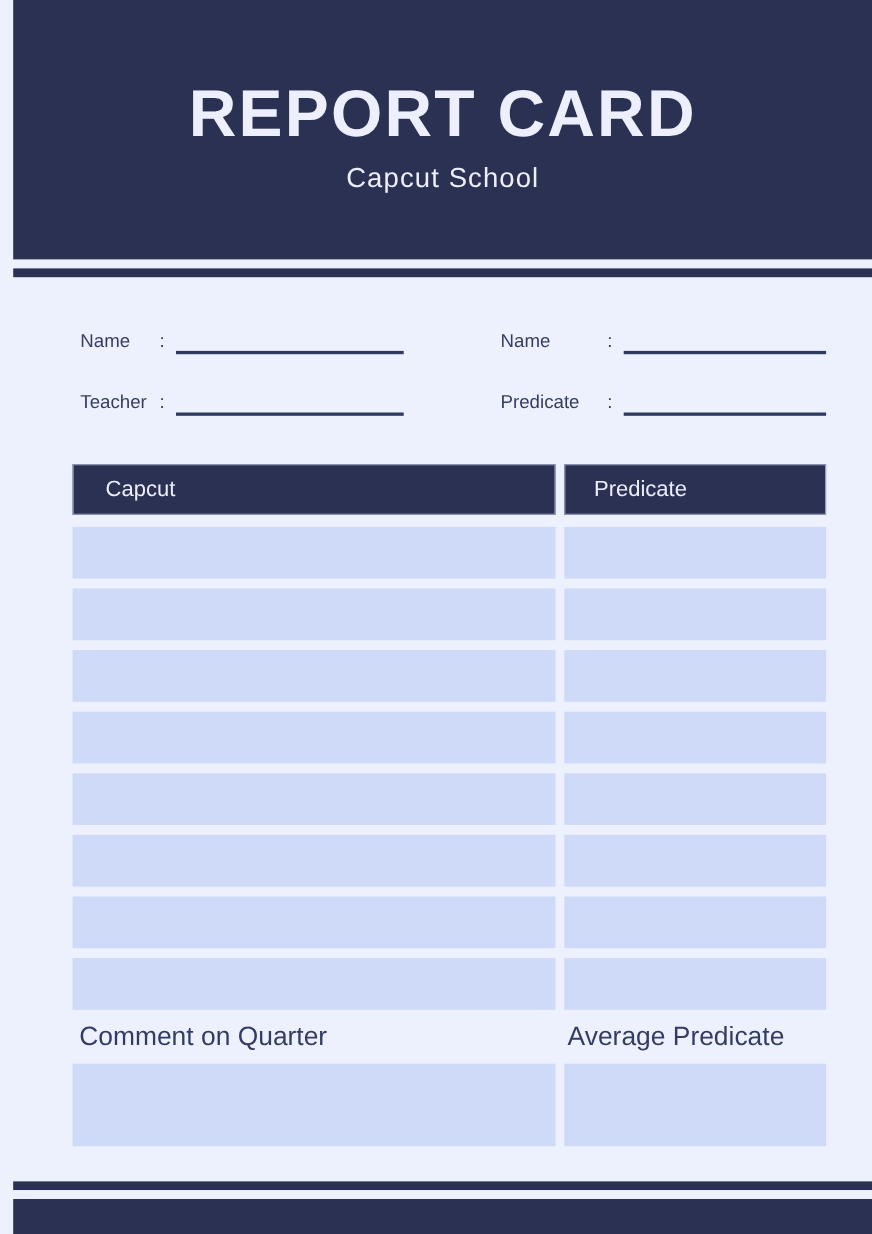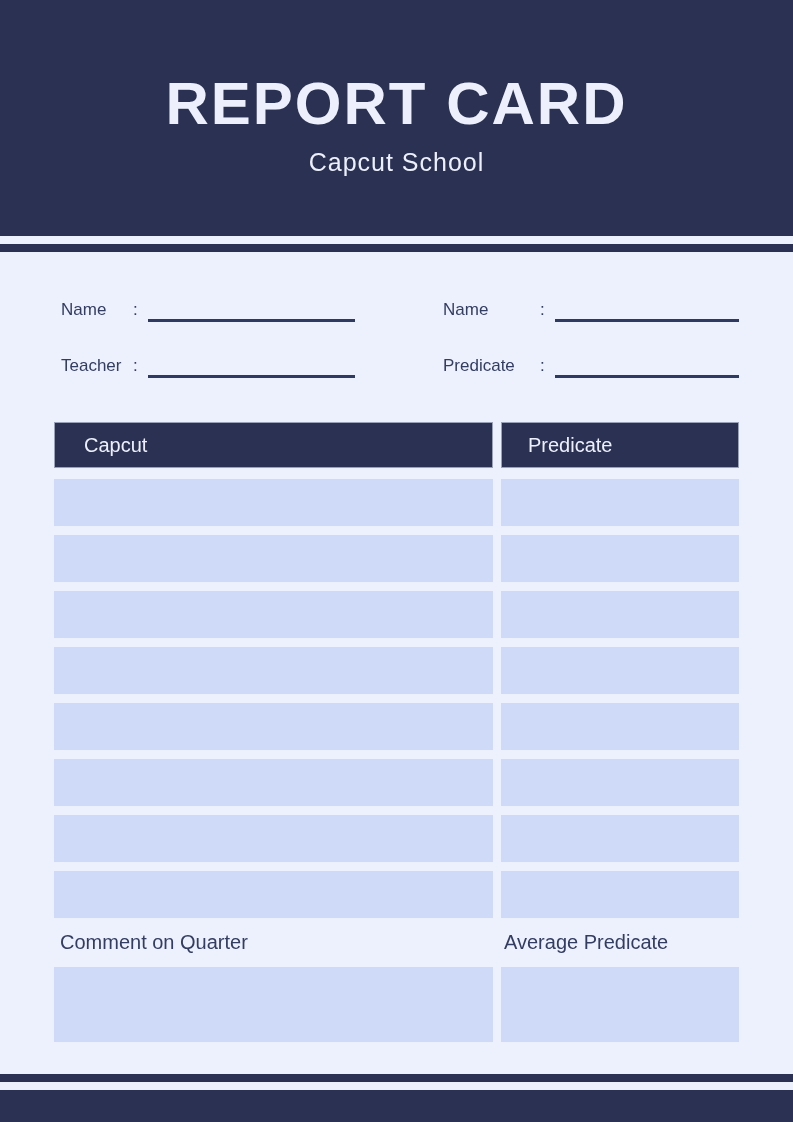--- a/index.html
+++ b/index.html
@@ -14,21 +14,21 @@
   * { margin: 0; padding: 0; box-sizing: border-box; }
   html, body { width: 793px; }
   body {
     font-family: "Liberation Sans", sans-serif;
     background: var(--bg);
     width: 793px;
     height: 1122px;
     position: relative;
     overflow: hidden;
   }
-  .page { width: 793px; height: 1122px; display: flex; flex-direction: column; }
+  .page { width: 793px; height: 1122px; display: flex; flex-direction: column; padding-left: 12px; }
 
   
   .banner {
     height: 236px;
     background: var(--navy);
     display: flex;
     flex-direction: column;
     align-items: center;
     padding-top: 74px;
     flex: 0 0 auto;
@@ -92,21 +92,21 @@
     display: flex;
     align-items: center;
   }
   .thead-cell.subject  { padding-left: 29px; }
   .thead-cell.predicate { padding-left: 26px; text-align: right; }
   .trow { height: 47px; margin-top: 9px; }
   .trow.first { margin-top: 11px; }
   .cell { background: var(--cell-blue); }
 
   
-  .tfoot-labels { height: 49px; align-items: center; color: var(--ink); font-size: 20px; }
+  .tfoot-labels { height: 49px; align-items: center; color: var(--ink); font-size: 24px; }
   .tfoot-labels .flabel-comment { padding-left: 6px; }
   .tfoot-labels .flabel-average { padding-left: 3px; }
   .tfoot-boxes { height: 75px; }
 
   
   .bottom-spacer { height: 32px; flex: 0 0 auto; }
   .footer-bar { height: 32px; background: var(--navy); flex: 0 0 auto; }
 </style>
 </head>
 <body>

